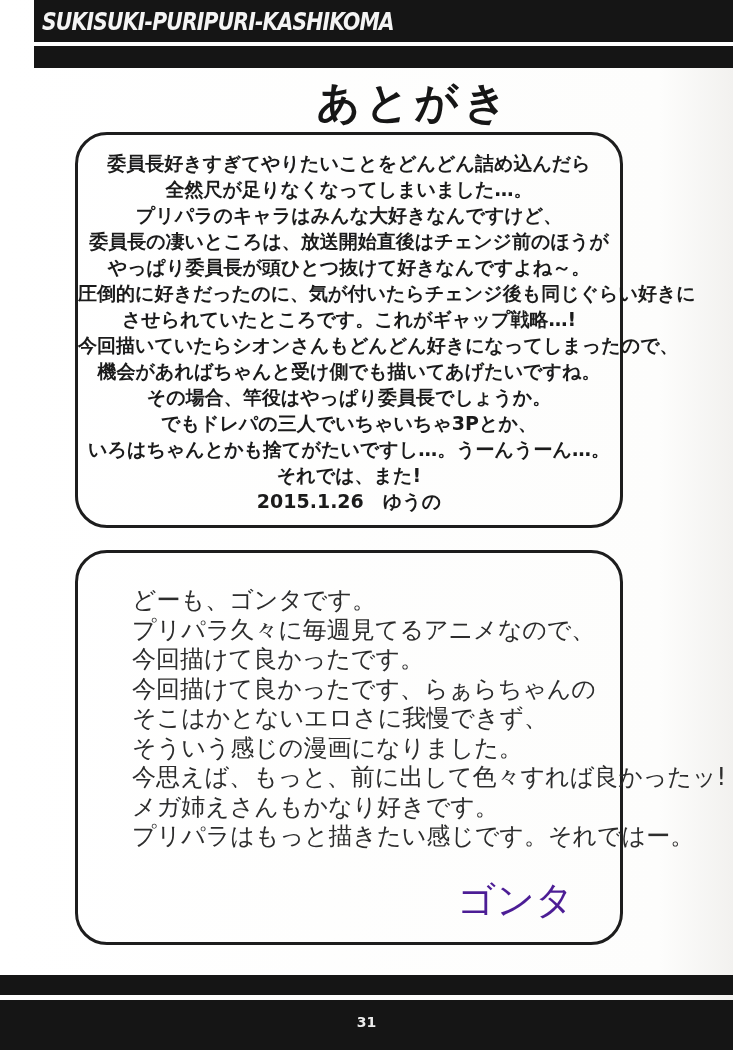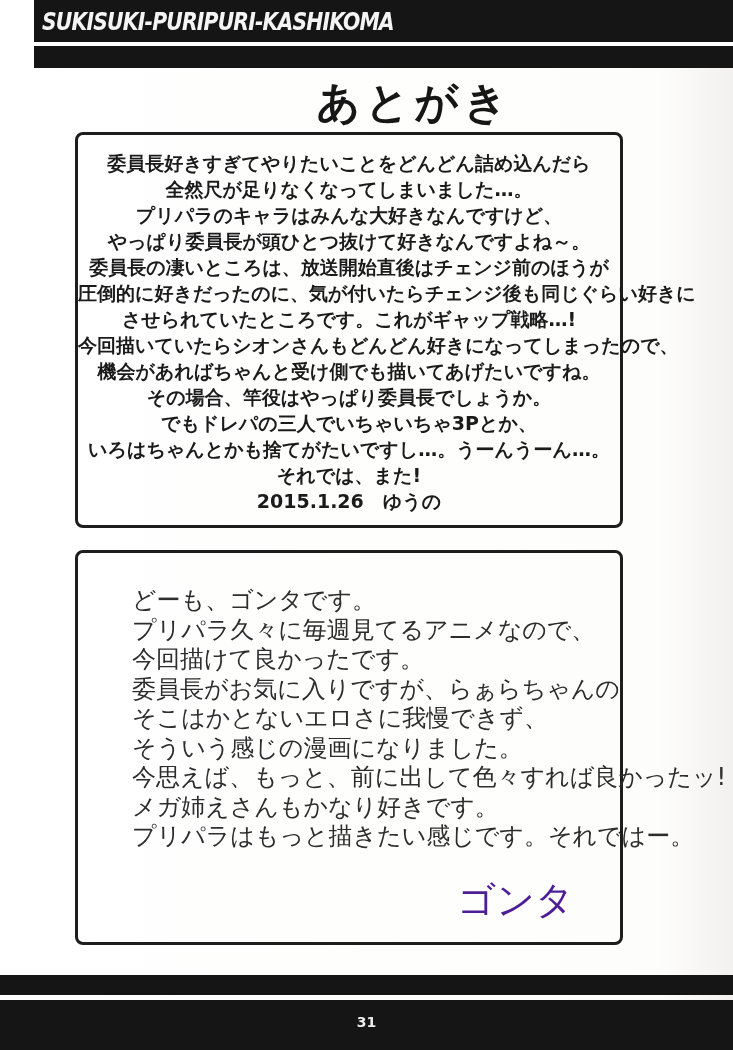--- a/index.html
+++ b/index.html
@@ -14,21 +14,21 @@
     font-style:italic;letter-spacing:-1px;transform:scaleX(0.85);transform-origin:0 0;
     white-space:nowrap;
   }
   .header-rule{position:absolute;top:42px;left:0;width:100%;height:4px;background:#ffffff;}
   .page-title{
     position:absolute;top:74px;left:0;width:100%;text-align:center;
     font-size:43px;font-weight:900;color:#161616;letter-spacing:5px;margin-left:48px;
   }
   .roundbox{
     position:absolute;left:75px;width:548px;box-sizing:border-box;
-    border:3.5px solid #1d1d1d;border-radius:8px;background:transparent;
+    border:3.5px solid #1d1d1d;border-radius:32px;background:transparent;
   }
   .box1{top:132px;height:396px;padding-top:15px;text-align:center;}
   .box1 .line{
     font-size:19px;font-weight:bold;line-height:26px;color:#1b1b1b;
     white-space:nowrap;letter-spacing:0px;
   }
   .box2{top:550px;height:395px;padding:33px 0 16px 54px;text-align:left;}
   .box2 .line{
     font-size:24px;font-weight:400;line-height:29.5px;color:#2d2d2d;white-space:nowrap;
   }
@@ -49,38 +49,38 @@
   <div class="header-title">SUKISUKI-PURIPURI-KASHIKOMA</div>
   <div class="header-rule"></div>
 </div>
 
 <div class="page-title">あとがき</div>
 
 <div class="roundbox box1">
   <div class="line">委員長好きすぎてやりたいことをどんどん詰め込んだら</div>
   <div class="line">全然尺が足りなくなってしまいました…。</div>
   <div class="line">プリパラのキャラはみんな大好きなんですけど、</div>
+  <div class="line">委員長の凄いところは、放送開始直後はチェンジ前のほうが</div>
   <div class="line">やっぱり委員長が頭ひとつ抜けて好きなんですよね～。</div>
-  <div class="line">委員長の凄いところは、放送開始直後はチェンジ前のほうが</div>
   <div class="line">圧倒的に好きだったのに、気が付いたらチェンジ後も同じぐらい好きに</div>
   <div class="line">させられていたところです。これがギャップ戦略…!</div>
   <div class="line">今回描いていたらシオンさんもどんどん好きになってしまったので、</div>
   <div class="line">機会があればちゃんと受け側でも描いてあげたいですね。</div>
   <div class="line">その場合、竿役はやっぱり委員長でしょうか。</div>
   <div class="line">でもドレパの三人でいちゃいちゃ3Pとか、</div>
   <div class="line">いろはちゃんとかも捨てがたいですし…。うーんうーん…。</div>
   <div class="line">それでは、また!</div>
   <div class="line">2015.1.26　ゆうの</div>
 </div>
 
 <div class="roundbox box2">
   <div class="line">どーも、ゴンタです。</div>
   <div class="line">プリパラ久々に毎週見てるアニメなので、</div>
   <div class="line">今回描けて良かったです。</div>
-  <div class="line">委員長がお気に入りですが、らぁらちゃんの</div>
+  <div class="line">今回描けて良かったです、らぁらちゃんの</div>
   <div class="line">そこはかとないエロさに我慢できず、</div>
   <div class="line">そういう感じの漫画になりました。</div>
   <div class="line">今思えば、もっと、前に出して色々すれば良かったッ!</div>
   <div class="line">メガ姉えさんもかなり好きです。</div>
   <div class="line">プリパラはもっと描きたい感じです。それではー。</div>
   <div class="signature">ゴンタ</div>
 </div>
 
 <div class="footer-strip"></div>
 <div class="footer-bar">

